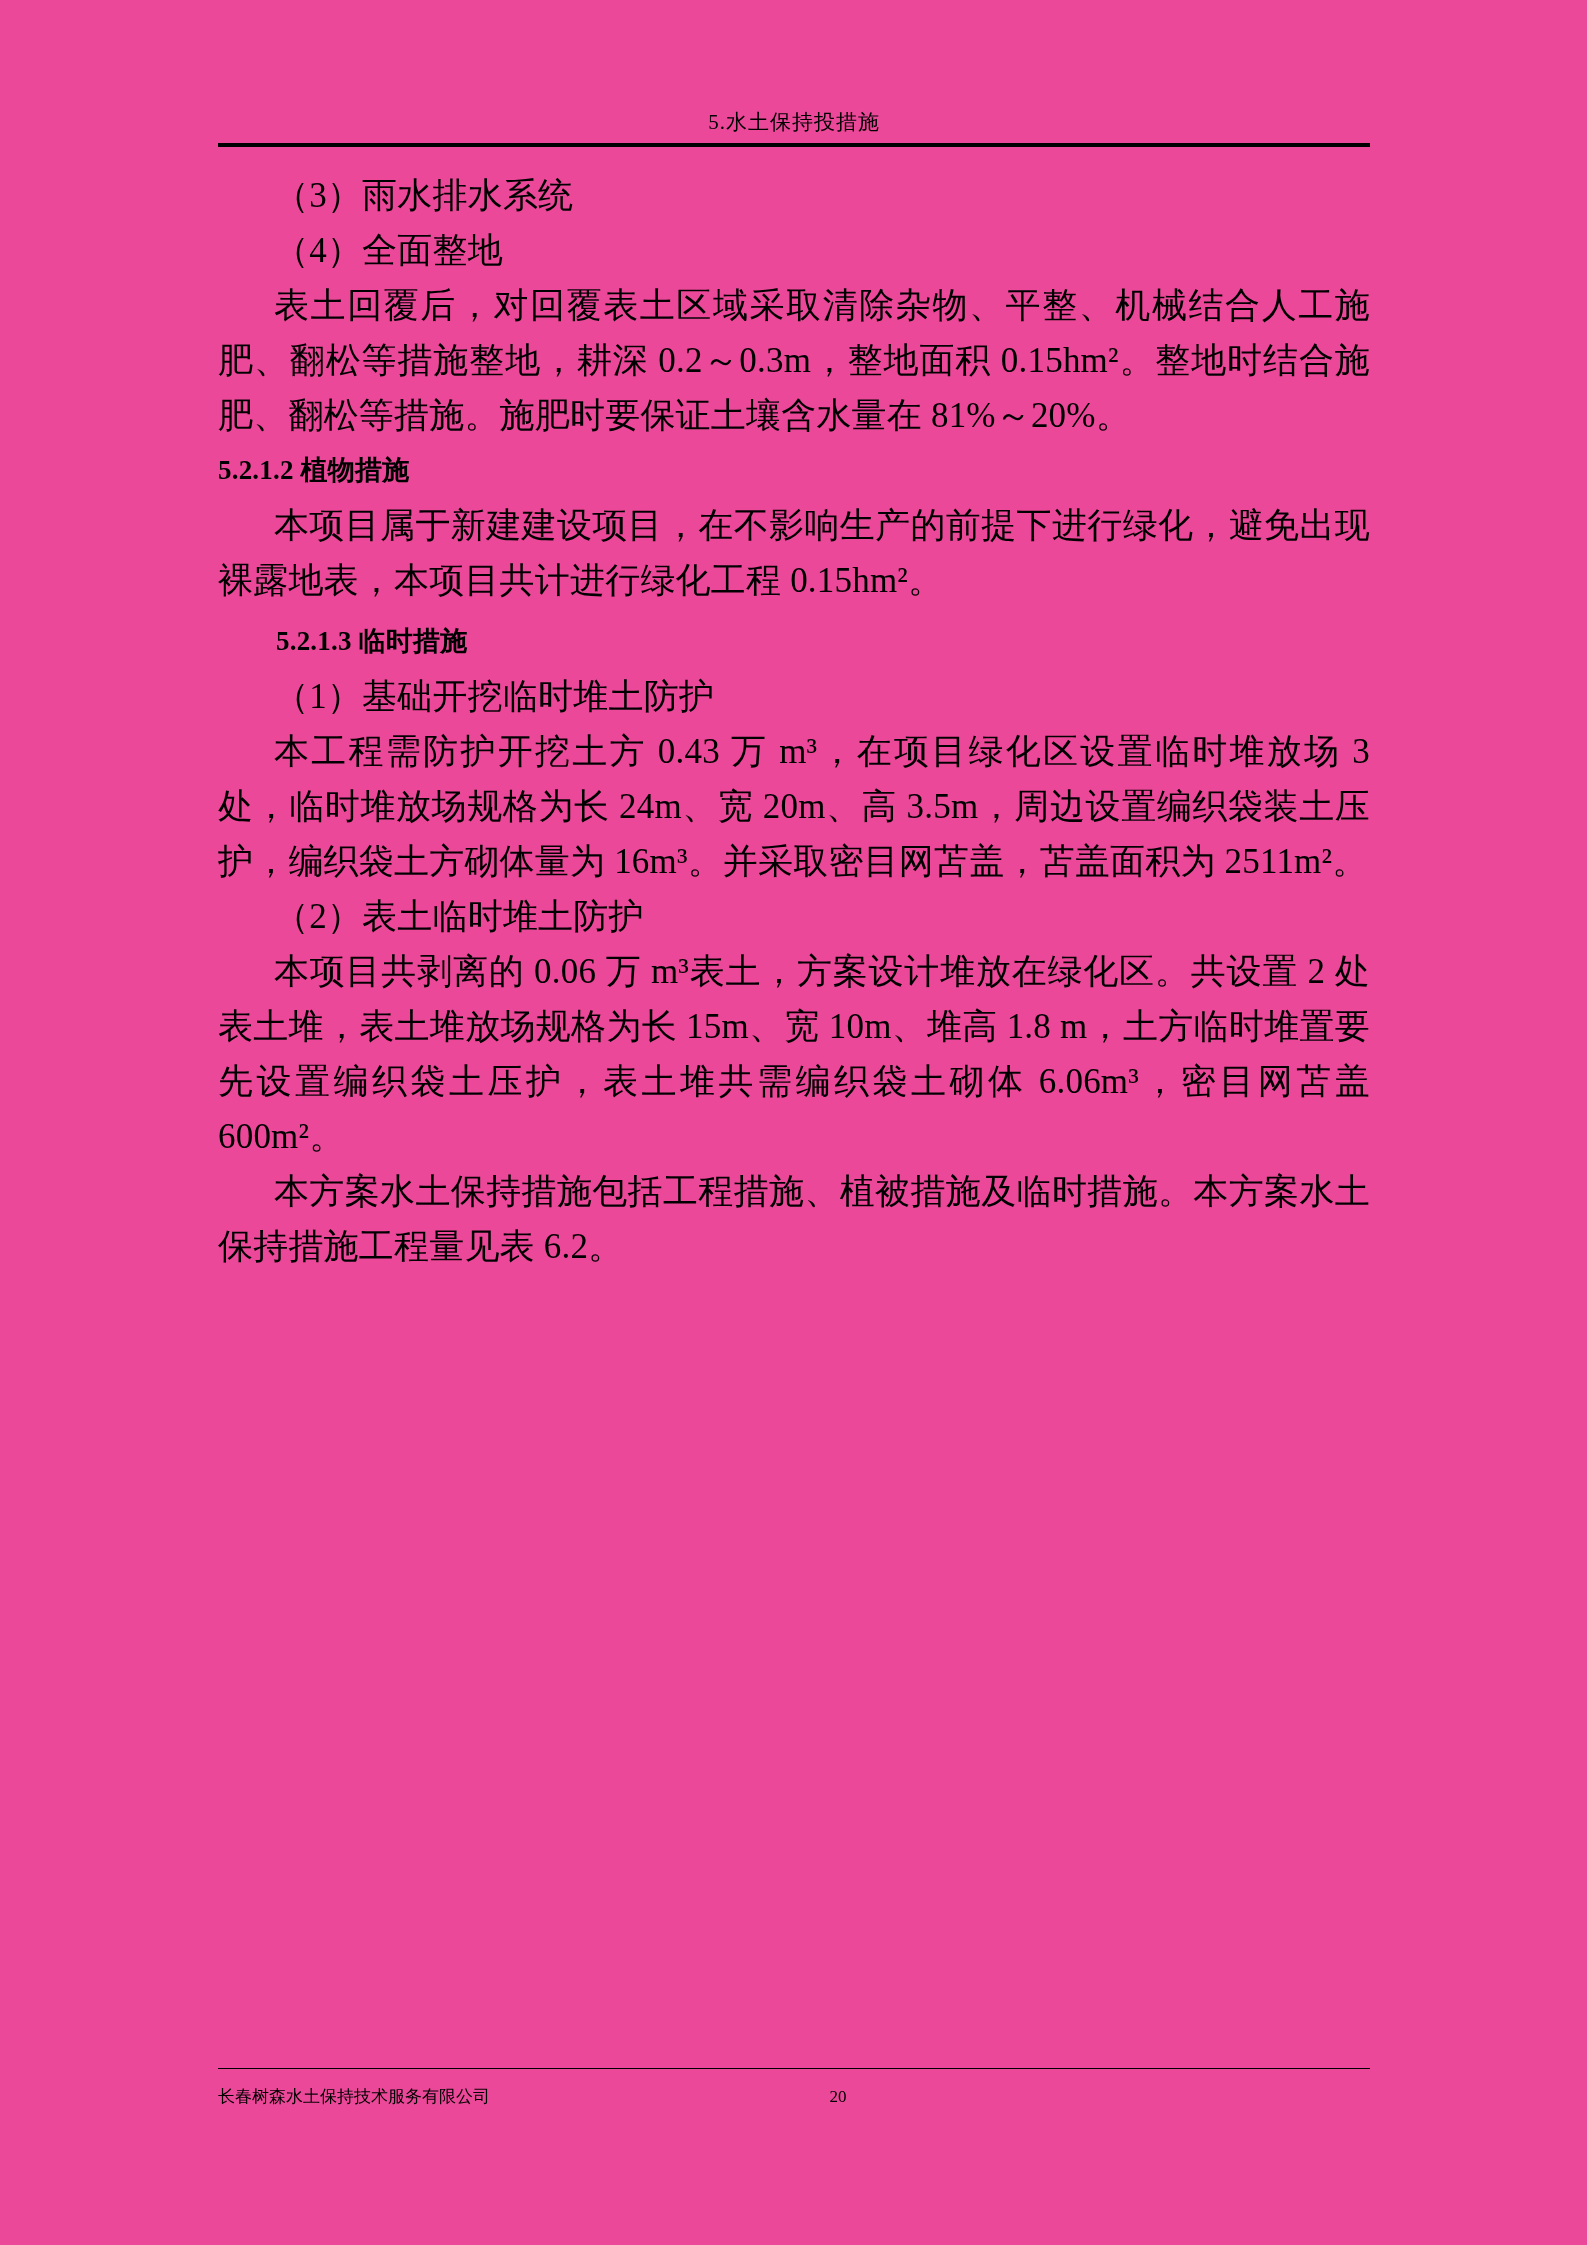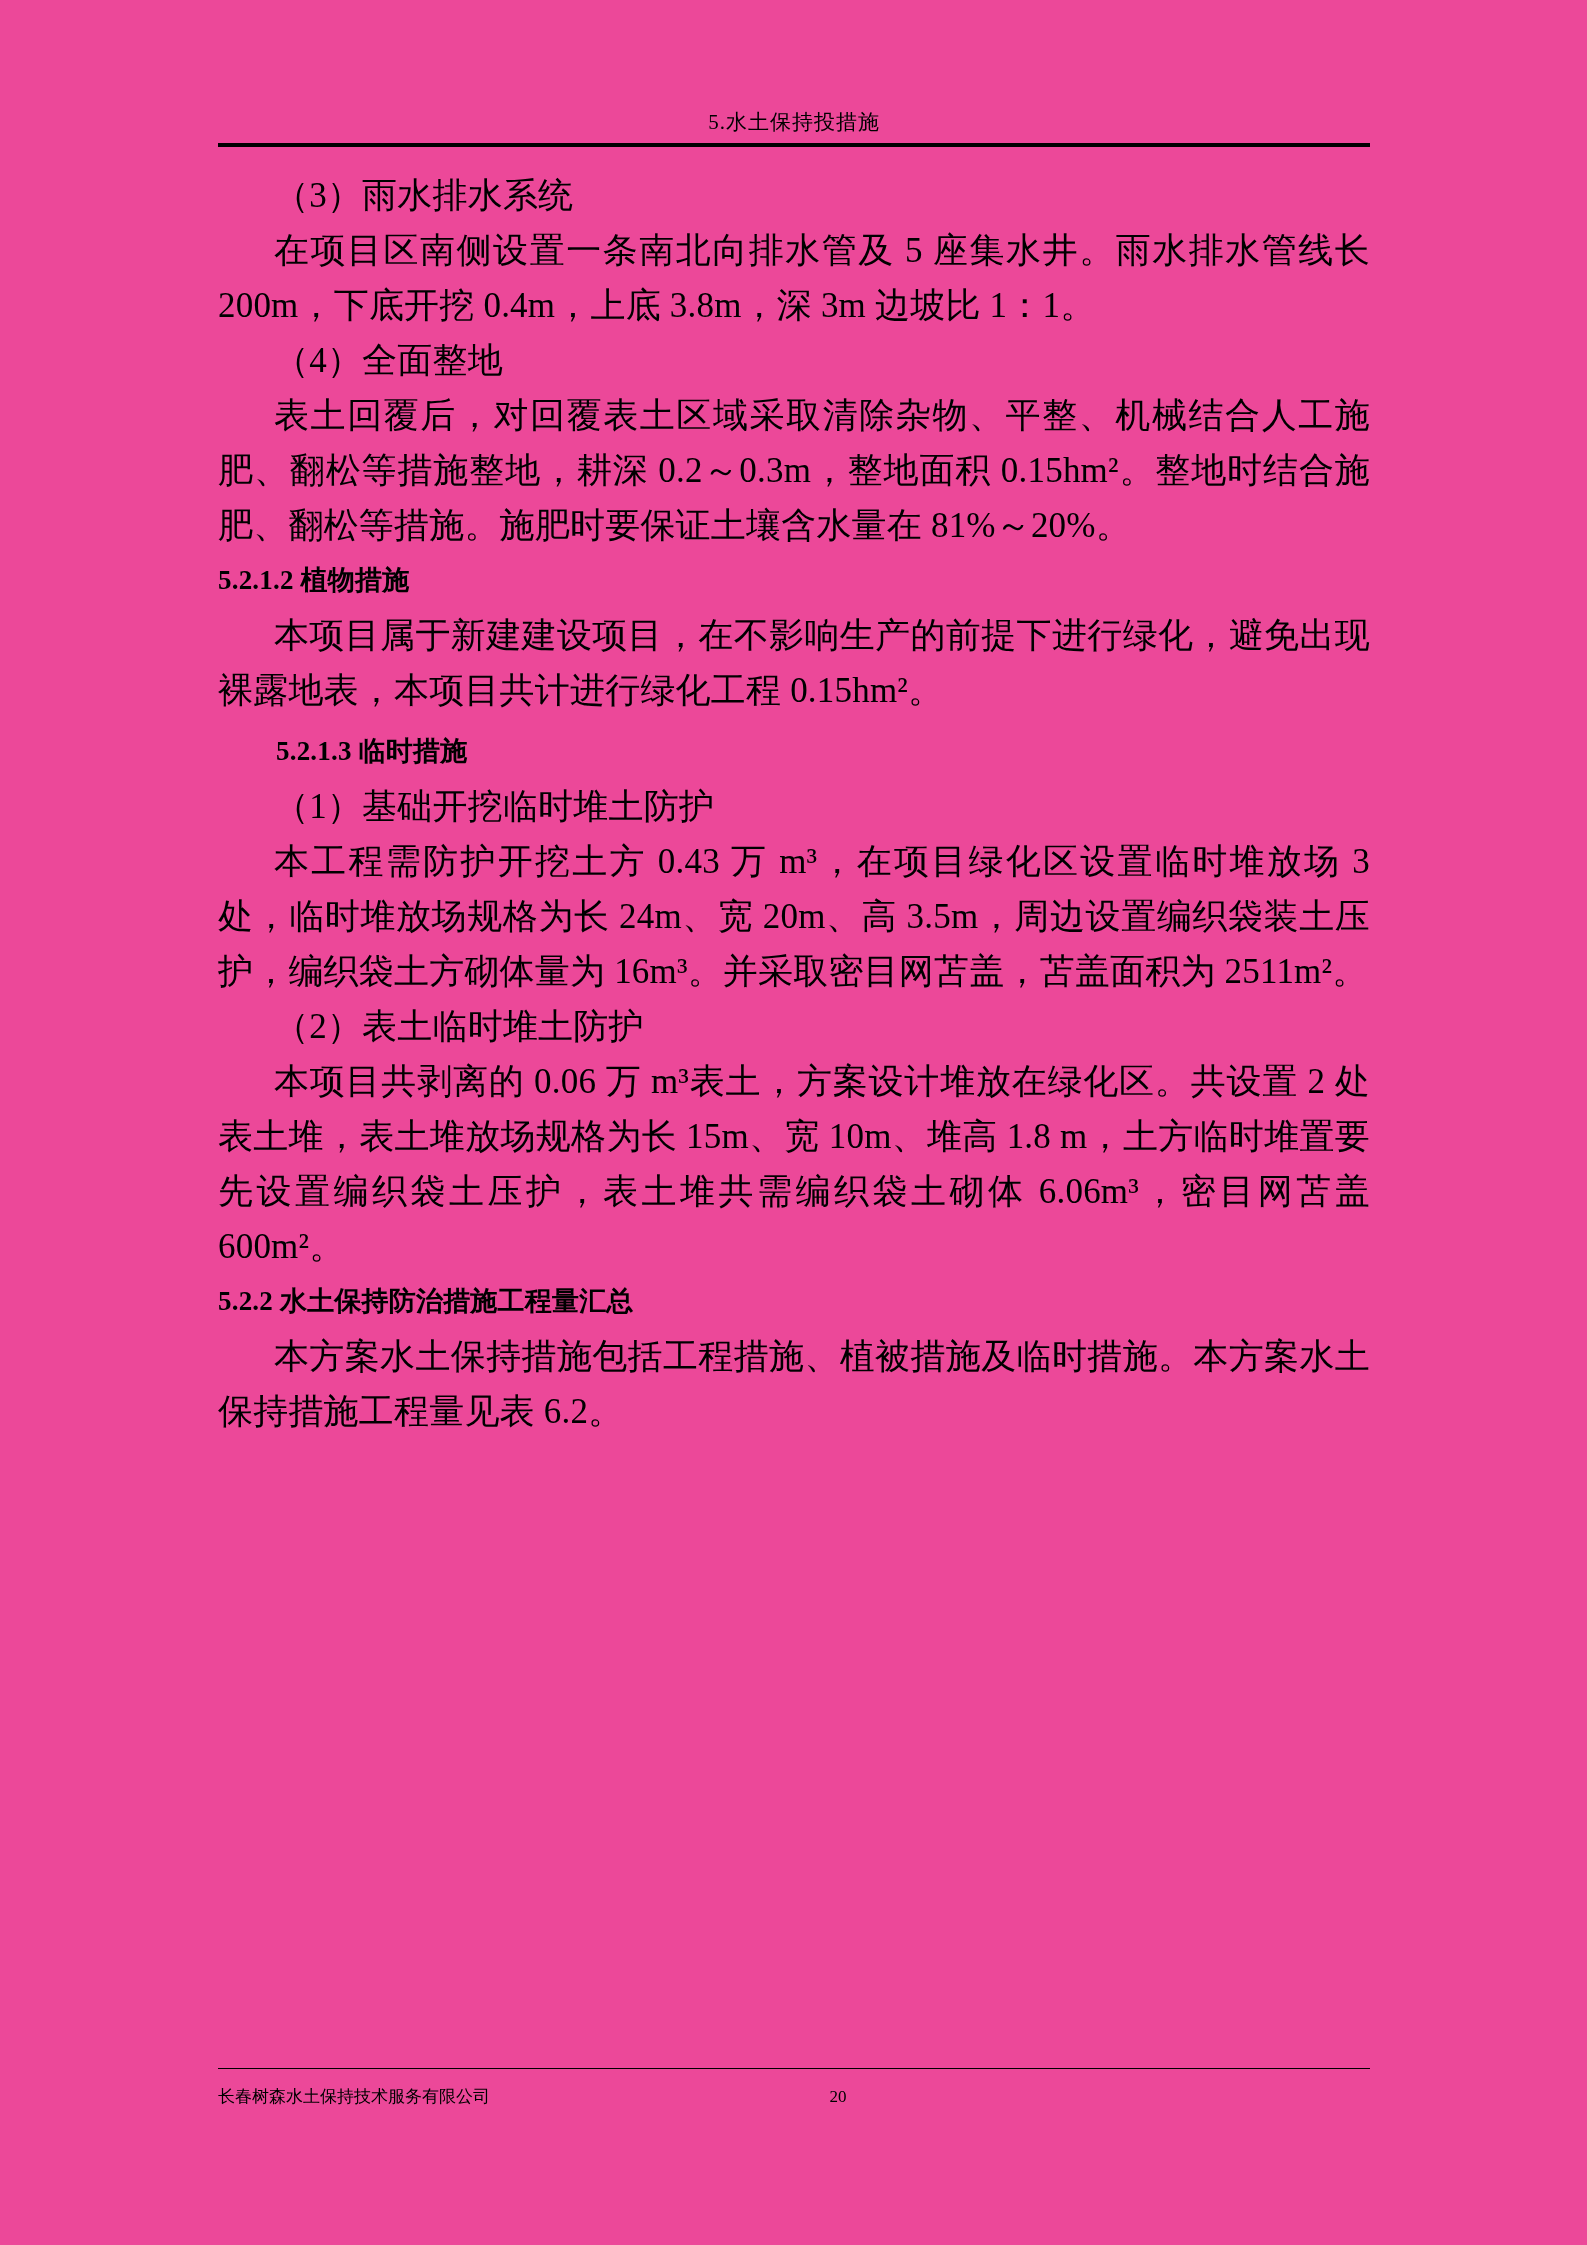--- a/index.html
+++ b/index.html
@@ -104,32 +104,30 @@
 <body>
 
 <div class="page">
   <div class="content">
 
     <div class="header">5.水土保持投措施</div>
     <div class="header-rule"></div>
 
     <div class="body-area">
       <p class="indent">（3）雨水排水系统</p>
-      <p class="indent">在项目区南侧设置一条南北向排水管及 5 座集水井。雨水排水管线长 200m，下底开挖 0.4m，上底 3.8m，深 3m 边坡比 1：1。</p>
       <p class="indent">（4）全面整地</p>
       <p class="indent">表土回覆后，对回覆表土区域采取清除杂物、平整、机械结合人工施肥、翻松等措施整地，耕深 0.2～0.3m，整地面积 0.15hm²。整地时结合施肥、翻松等措施。施肥时要保证土壤含水量在 81%～20%。</p>
       <h3 class="heading">5.2.1.2  植物措施</h3>
       <p class="indent">本项目属于新建建设项目，在不影响生产的前提下进行绿化，避免出现裸露地表，本项目共计进行绿化工程 0.15hm²。</p>
       <div class="gap-sm"></div>
       <h3 class="heading ind">5.2.1.3  临时措施</h3>
       <p class="indent">（1）基础开挖临时堆土防护</p>
       <p class="indent">本工程需防护开挖土方 0.43 万 m³，在项目绿化区设置临时堆放场 3 处，临时堆放场规格为长 24m、宽 20m、高 3.5m，周边设置编织袋装土压护，编织袋土方砌体量为 16m³。并采取密目网苫盖，苫盖面积为 2511m²。</p>
       <p class="indent">（2）表土临时堆土防护</p>
       <p class="indent">本项目共剥离的 0.06 万 m³表土，方案设计堆放在绿化区。共设置 2 处表土堆，表土堆放场规格为长 15m、宽 10m、堆高 1.8 m，土方临时堆置要先设置编织袋土压护，表土堆共需编织袋土砌体 6.06m³，密目网苫盖 600m²。</p>
-      <h3 class="heading">5.2.2 水土保持防治措施工程量汇总</h3>
       <p class="indent">本方案水土保持措施包括工程措施、植被措施及临时措施。本方案水土保持措施工程量见表 6.2。</p>
     </div>
 
     <div class="footer-rule"></div>
     <div class="footer-text">
       <span class="footer-left">长春树森水土保持技术服务有限公司</span>
       <span class="footer-page">20</span>
       <span class="footer-right"></span>
     </div>
 

